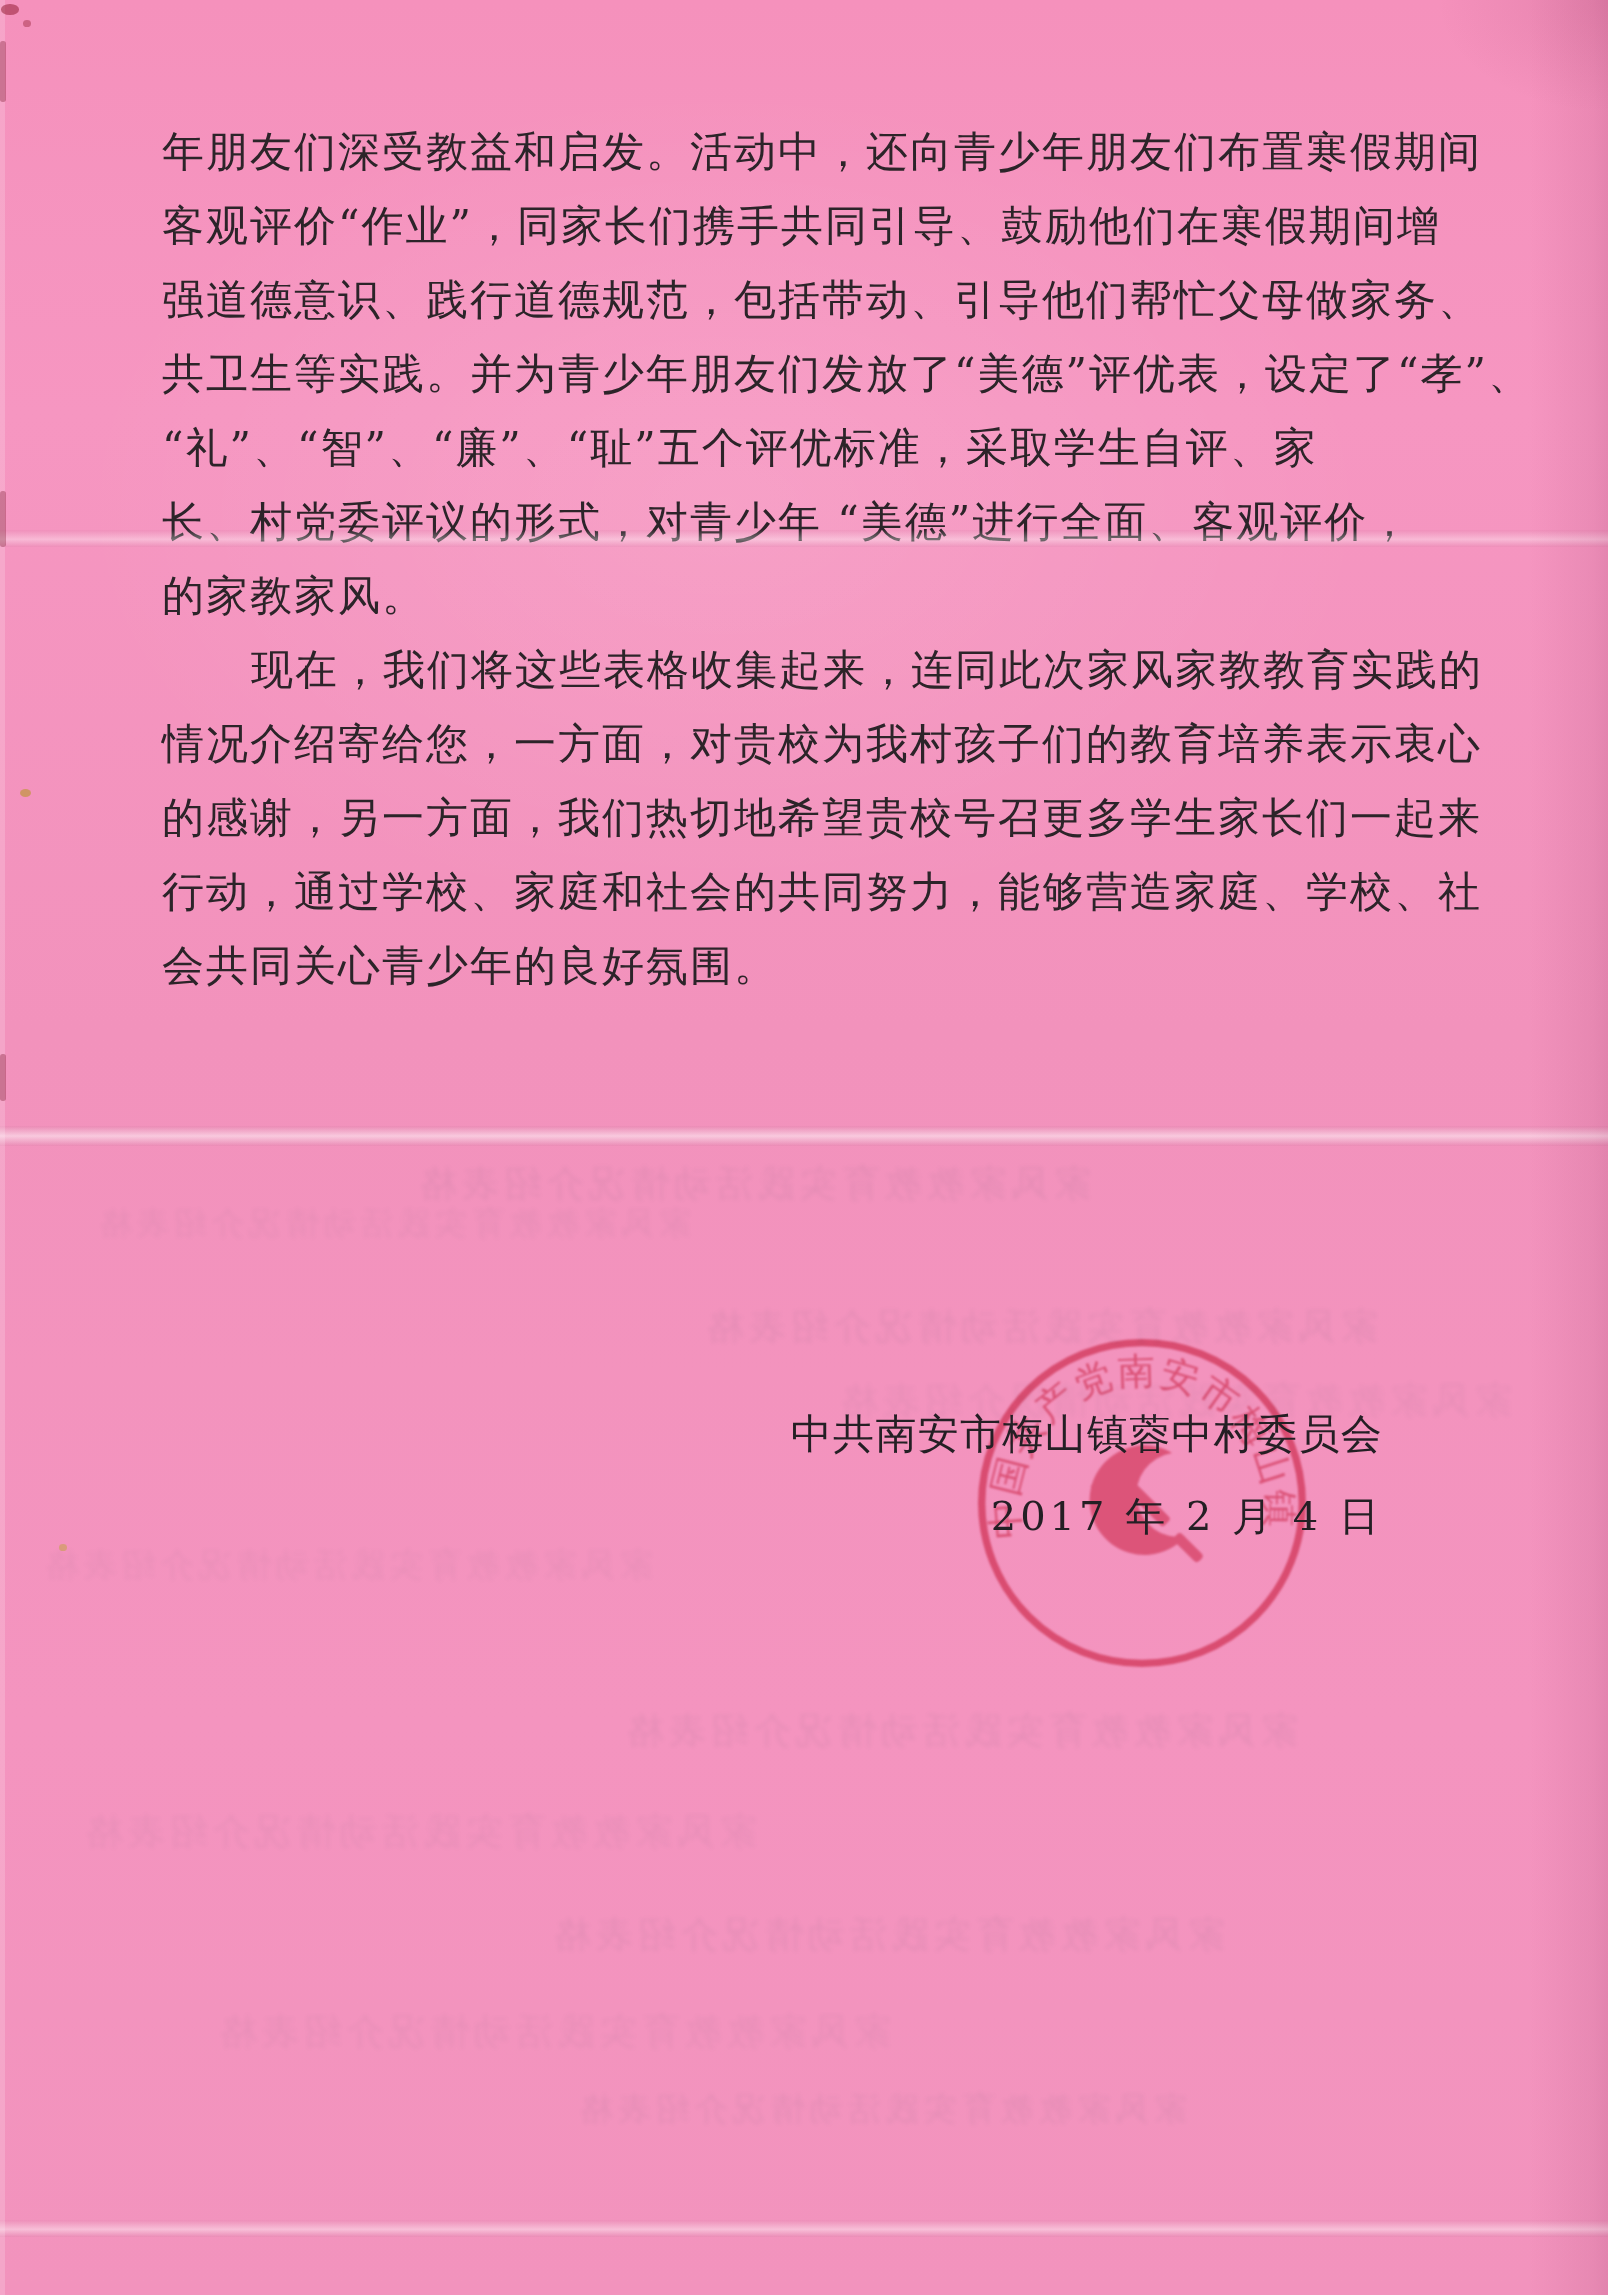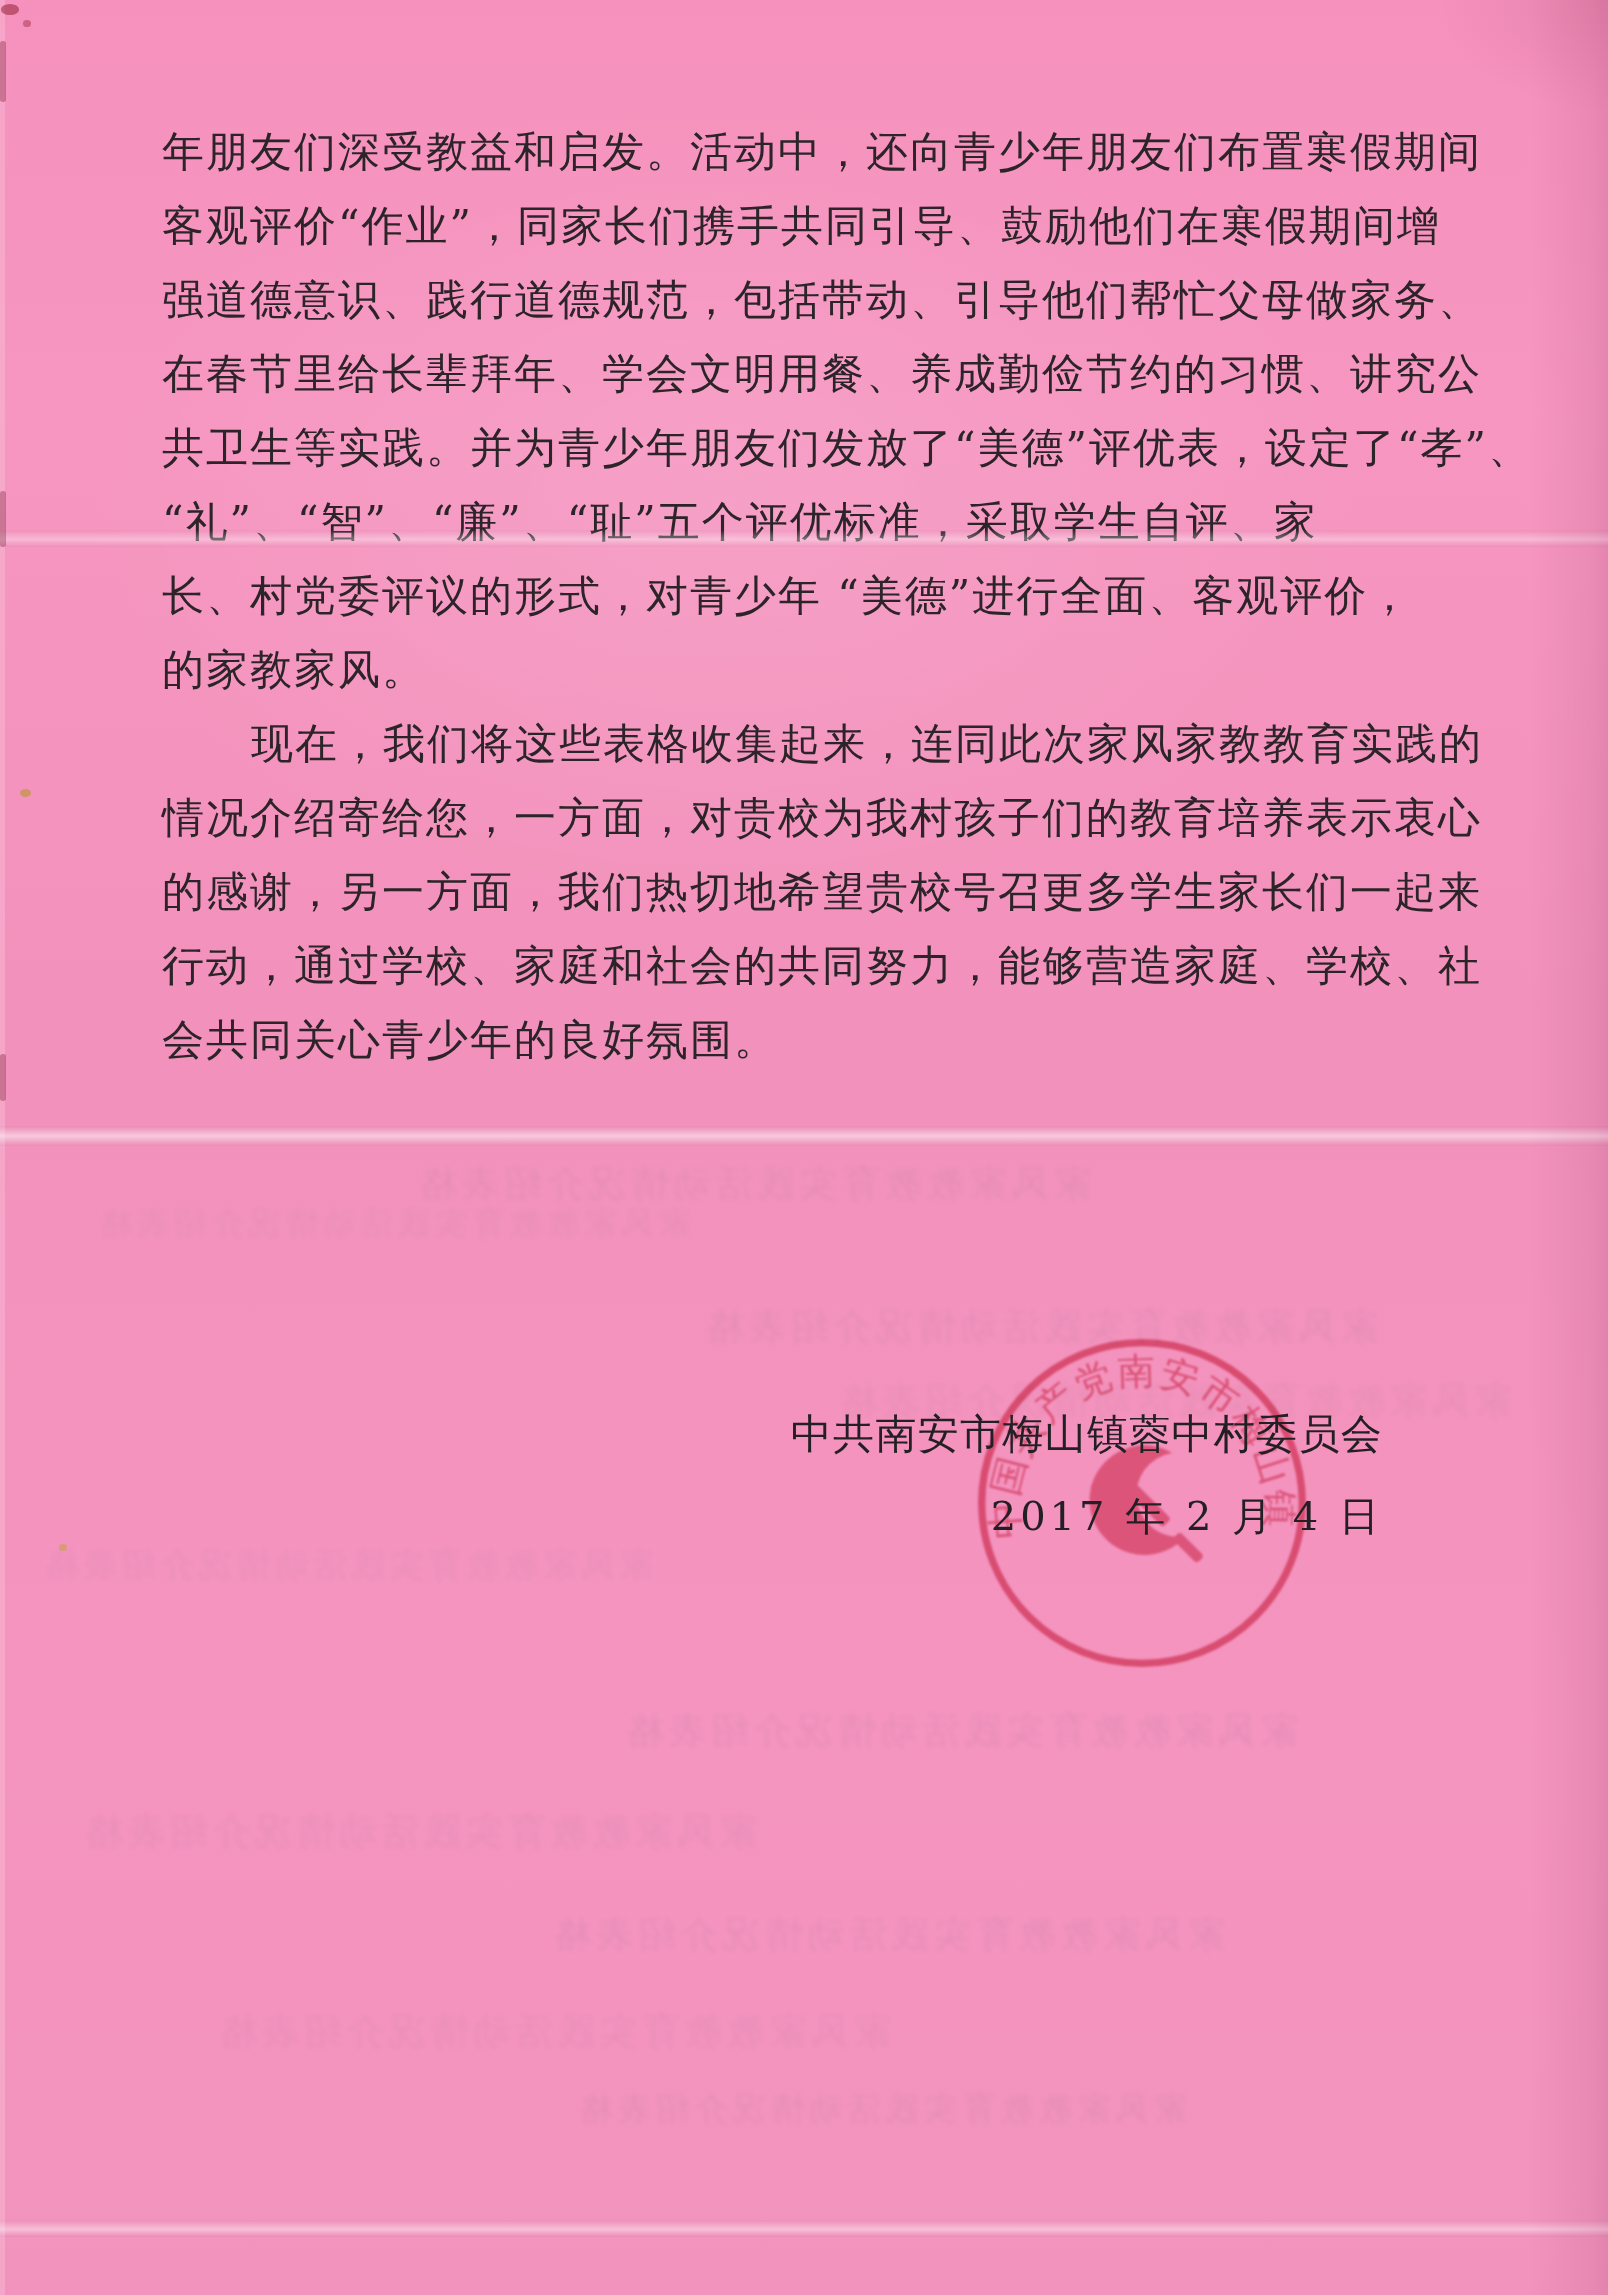--- a/index.html
+++ b/index.html
@@ -98,21 +98,20 @@
   <div class="ghost g6">家风家教教育实践活动情况介绍表格</div>
   <div class="ghost g7">家风家教教育实践活动情况介绍表格</div>
   <div class="ghost g8">家风家教教育实践活动情况介绍表格</div>
   <div class="ghost g9">家风家教教育实践活动情况介绍表格</div>
   <div class="ghost g10">家风家教教育实践活动情况介绍表格</div>
 
   <div class="letter">
     <div class="line">年朋友们深受教益和启发。活动中，还向青少年朋友们布置寒假期间</div>
     <div class="line">客观评价“作业”，同家长们携手共同引导、鼓励他们在寒假期间增</div>
     <div class="line">强道德意识、践行道德规范，包括带动、引导他们帮忙父母做家务、</div>
-    <div class="line">在春节里给长辈拜年、学会文明用餐、养成勤俭节约的习惯、讲究公</div>
     <div class="line">共卫生等实践。并为青少年朋友们发放了“美德”评优表，设定了“孝”、</div>
     <div class="line">“礼”、“智”、“廉”、“耻”五个评优标准，采取学生自评、家</div>
     <div class="line">长、村党委评议的形式，对青少年 “美德”进行全面、客观评价，</div>
     <div class="line">的家教家风。</div>
     <div class="line indent">现在，我们将这些表格收集起来，连同此次家风家教教育实践的</div>
     <div class="line">情况介绍寄给您，一方面，对贵校为我村孩子们的教育培养表示衷心</div>
     <div class="line">的感谢，另一方面，我们热切地希望贵校号召更多学生家长们一起来</div>
     <div class="line">行动，通过学校、家庭和社会的共同努力，能够营造家庭、学校、社</div>
     <div class="line">会共同关心青少年的良好氛围。</div>
   </div>

